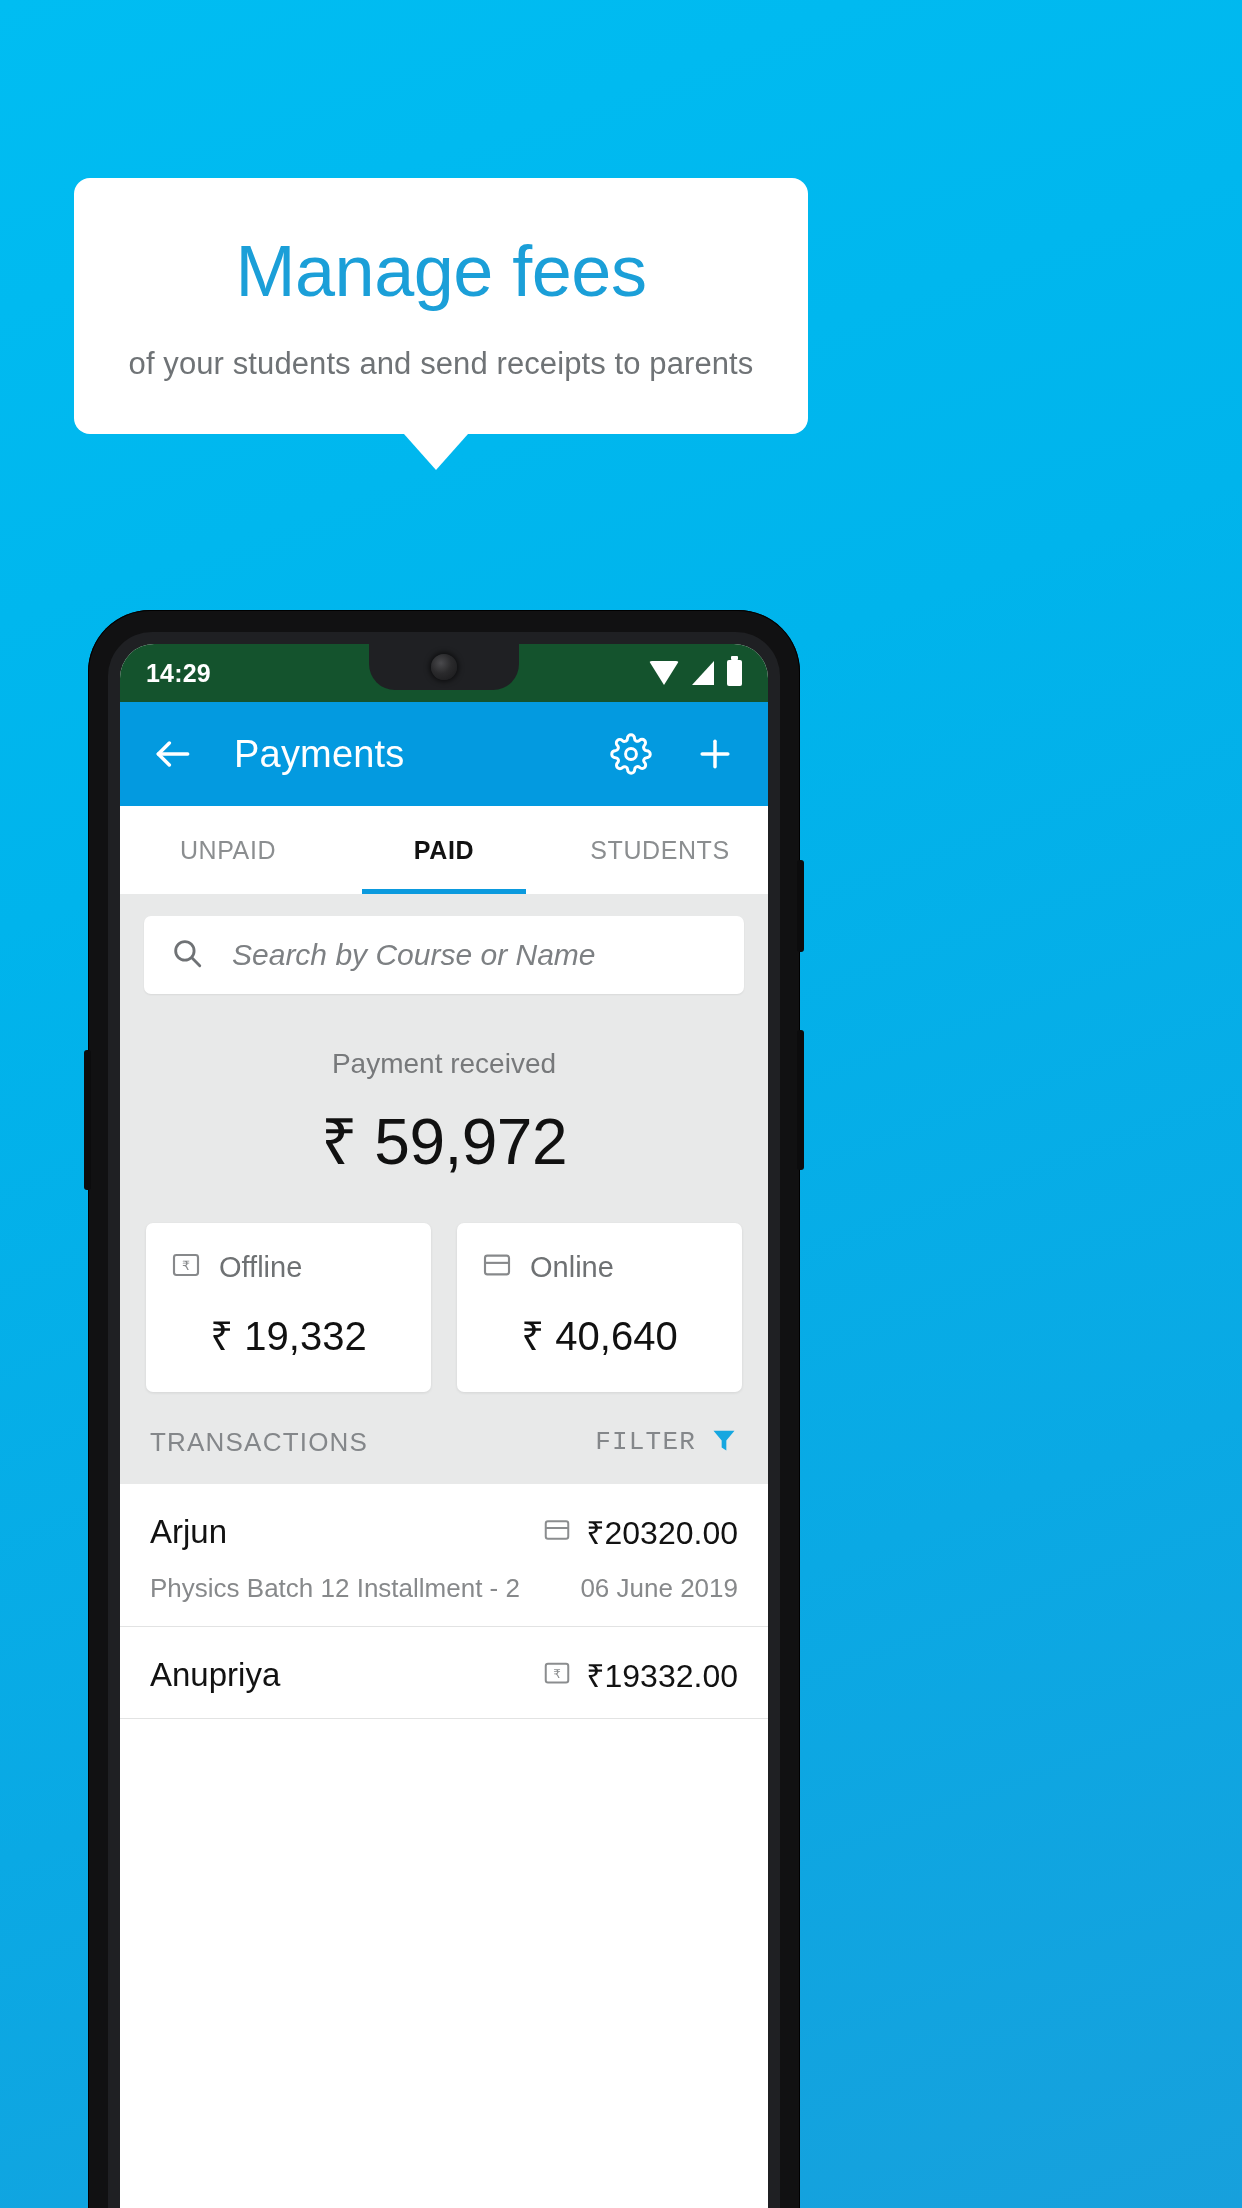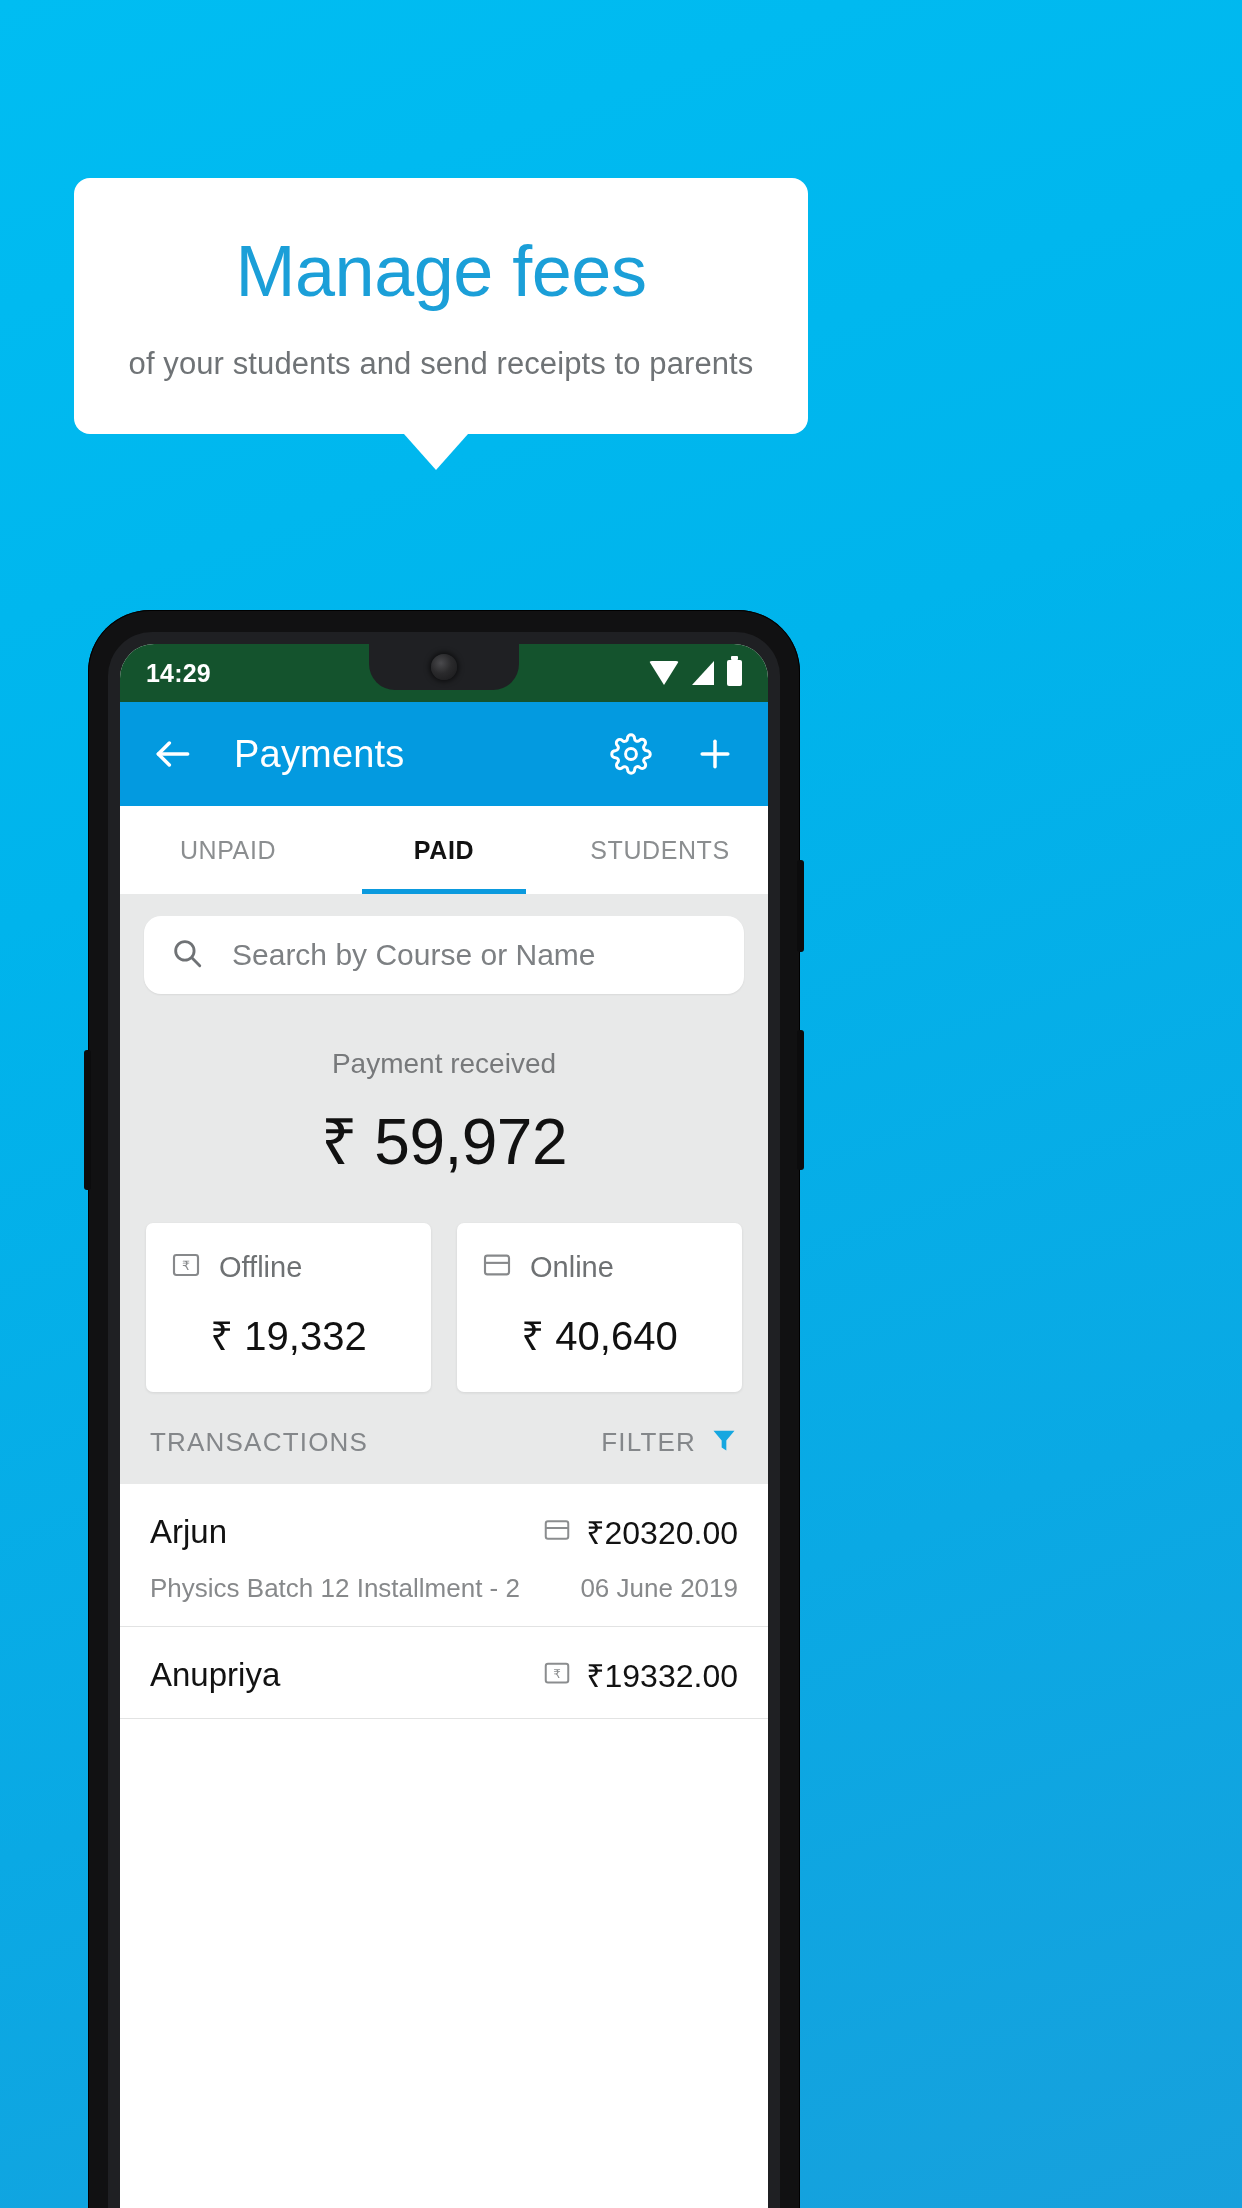--- a/index.html
+++ b/index.html
@@ -224,26 +224,27 @@
     height: 5px;
     background: #0b9ade;
   }
 
   
   .content { background: #e8e9e9; }
 
   .search-wrap { padding: 22px 24px 18px 24px; }
   .searchbar {
     background: #ffffff;
-    border-radius: 17px;
+    border-radius: 7px;
     height: 78px;
     display: flex;
     align-items: center;
     padding: 0 26px;
     box-shadow: 0 1px 2px rgba(0,0,0,0.07);
+    font-style: italic;
   }
   .search-ph {
     font-size: 30px;
     color: #7d8083;
     margin-left: 28px;
   }
 
   .summary { text-align: center; padding: 36px 0 10px 0; }
   .summary-label { font-size: 28px; color: #77797b; }
   .summary-amount {
@@ -292,20 +293,21 @@
   .trx-filter {
     margin-left: auto;
     display: flex;
     align-items: center;
     gap: 14px;
   }
   .filter-label {
     font-size: 26px;
     color: #84878a;
     letter-spacing: 1.2px;
+    font-family: Liberation Mono, monospace;
   }
 
   .trx-list { background: #ffffff; }
   .trx-row {
     padding: 26px 30px 22px 30px;
     border-bottom: 1px solid #e2e3e3;
   }
   .trx-line1 {
     display: flex;
     align-items: center;

